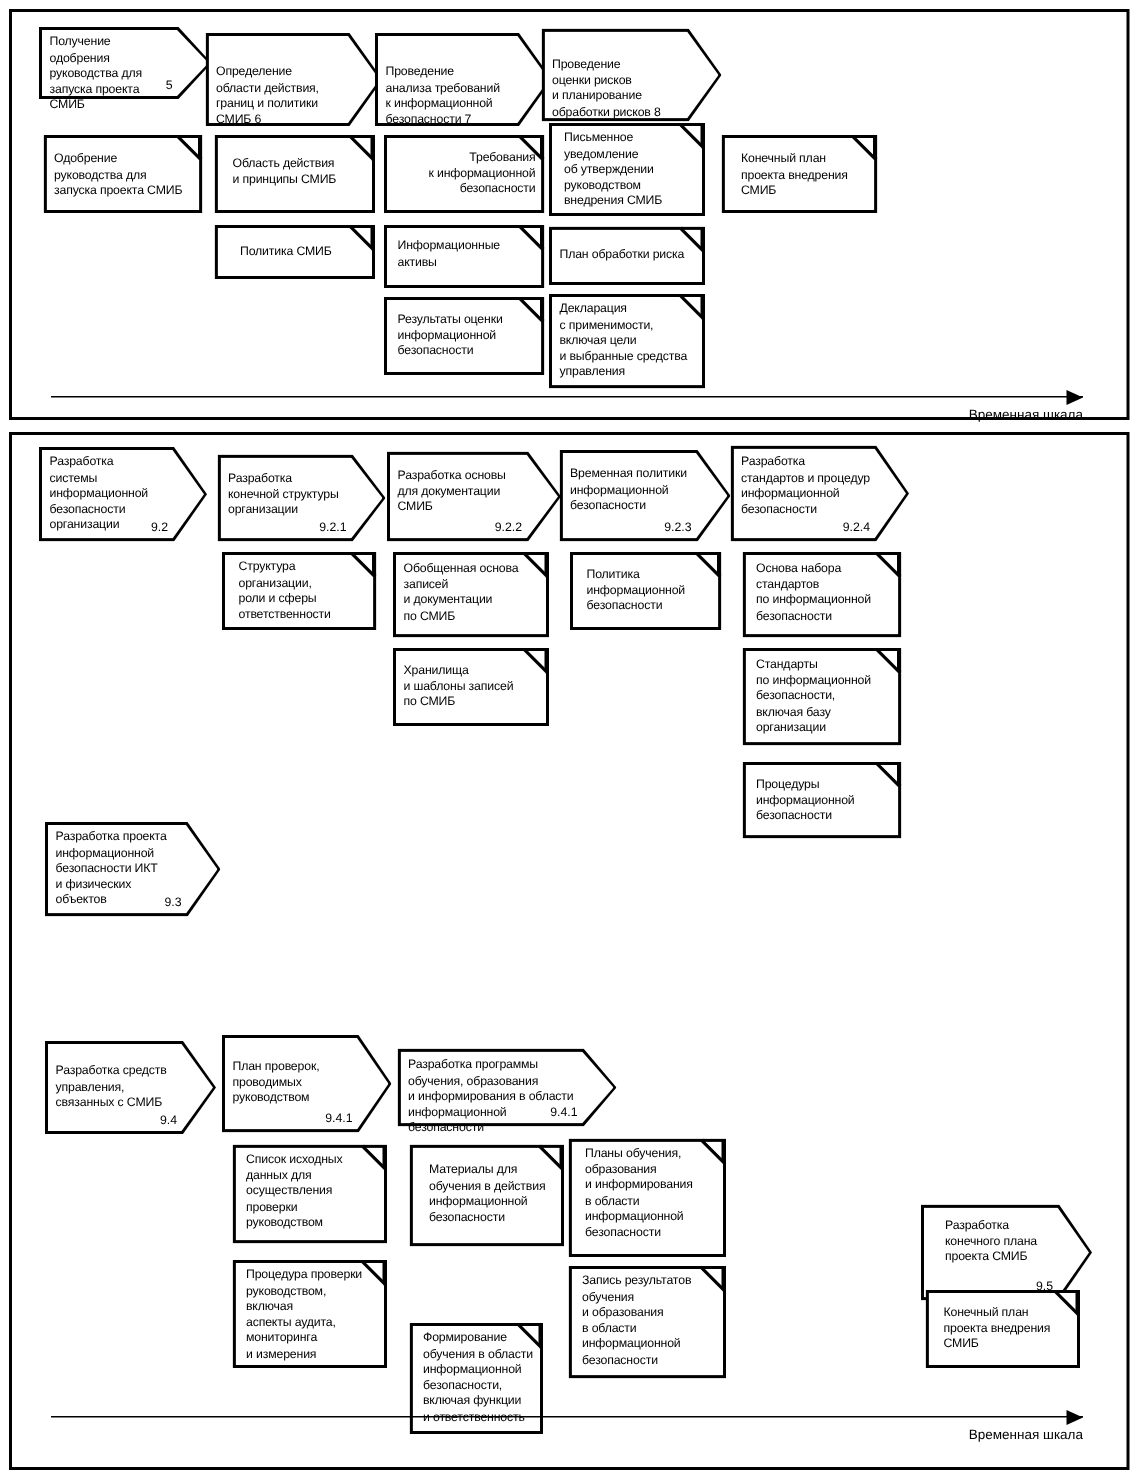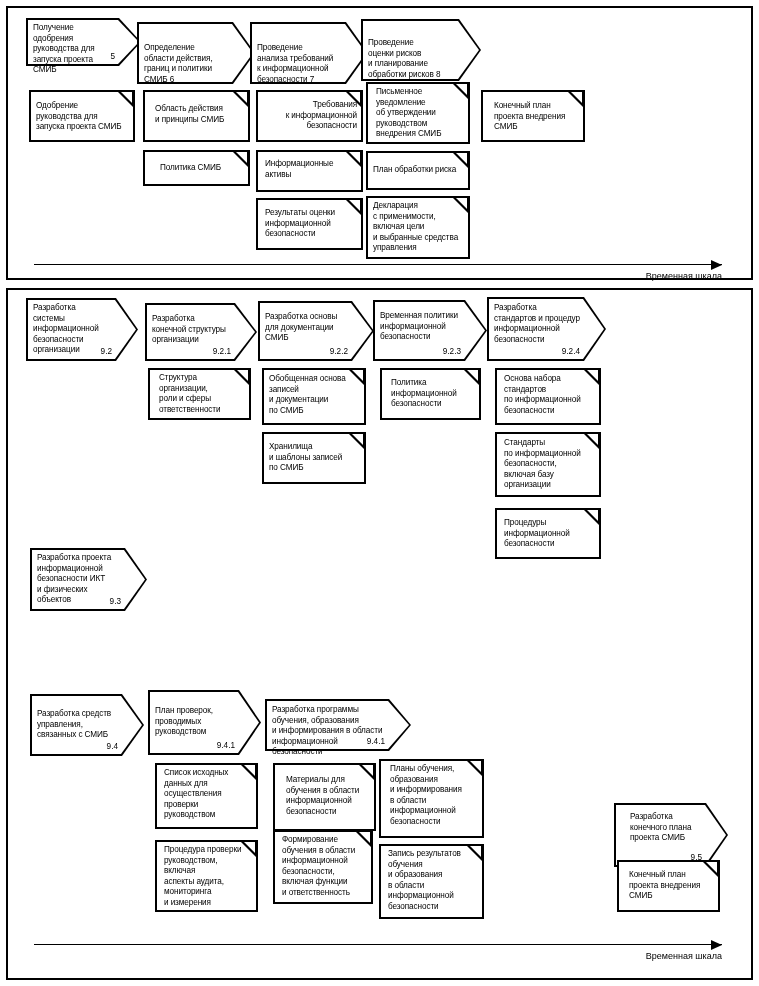--- a/index.html
+++ b/index.html
@@ -417,26 +417,26 @@
 включая
 аспекты аудита,
 мониторинга
 и измерения</div>
   </div>
 
   <div class="doc-wrap" style="left:273px;top:763px;width:103px;height:68px;">
     <div class="shape"></div>
     <div class="fold"></div>
     <div class="txt" style="top:12px;left:13px;">Материалы для
-обучения в области
-информационной
-безопасности</div>
-  </div>
-
-  <div class="doc-wrap" style="left:273px;top:830px;width:100px;height:74px;border-radius:15px;">
+обучения в действия
+информационной
+безопасности</div>
+  </div>
+
+  <div class="doc-wrap" style="left:273px;top:882px;width:89px;height:74px;border-radius:15px;">
     <div class="shape"></div>
     <div class="fold"></div>
     <div class="txt" style="top:5px;left:9px;">Формирование
 обучения в области
 информационной
 безопасности,
 включая функции
 и ответственность</div>
   </div>
 

